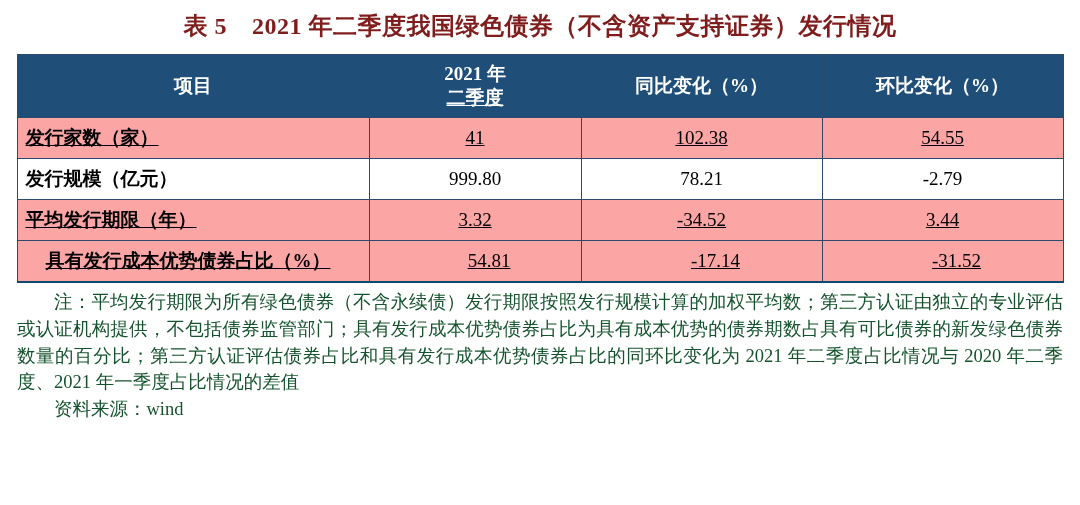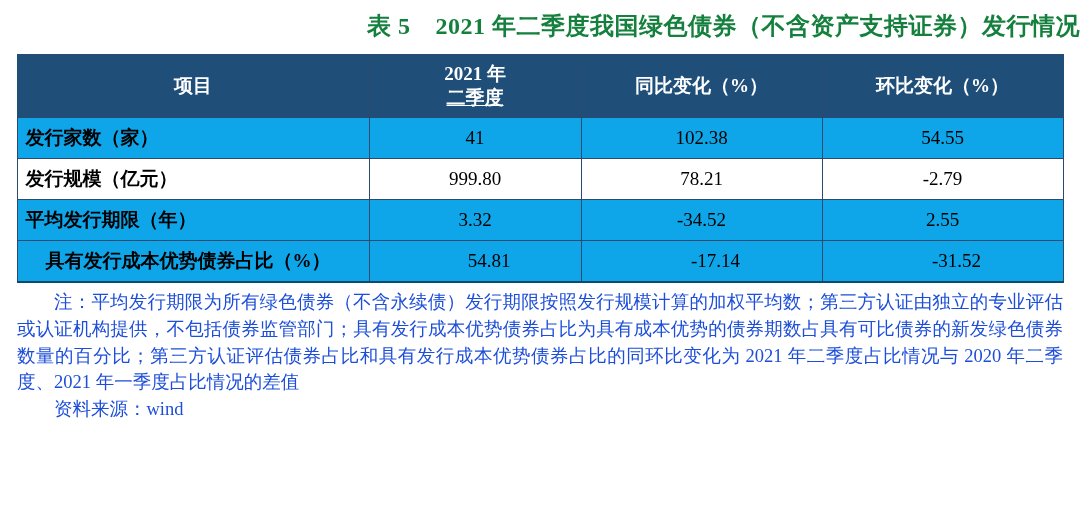--- a/index.html
+++ b/index.html
@@ -14,26 +14,26 @@
     color: #000000;
     overflow: hidden;
   }
   .page {
     position: relative;
     width: 1080px;
     height: 505px;
     box-sizing: border-box;
   }
   .title {
-    text-align: right;
+    text-align: center;
     font-size: 24px;
     font-weight: bold;
     letter-spacing: 0.5px;
     padding: 10px 0 12px 0;
-    color: #15803d;
+    color: #7f1d1d;
   }
   .title .tnum {
     padding: 0 6px;
   }
   table.main {
     border-collapse: collapse;
     width: 1046px;
     margin: 0 auto;
     table-layout: fixed;
   }
@@ -60,21 +60,22 @@
   thead th .l2 { display: block; text-decoration: underline; }
   tbody td {
     font-size: 19px;
     height: 40px;
     border-left: 1px solid #1f4e79;
     border-right: 1px solid #1f4e79;
     border-top: 1px solid #9bb4cd;
     border-bottom: 1px solid #9bb4cd;
   }
   tbody tr.alt td {
-    background: #0ea5e9;
+    background: #fca5a5;
+    text-decoration: underline;
   }
   tbody tr:last-child td {
     border-bottom: 2px solid #0c4a6e;
     padding-left: 28px;
   }
   tbody td.label {
     text-align: left;
     padding-left: 8px;
     font-weight: bold;
     font-size: 19px;
@@ -82,21 +83,21 @@
   col.c1 { width: 352px; }
   col.c2 { width: 212px; }
   col.c3 { width: 241px; }
   col.c4 { width: 241px; }
   .notes {
     width: 1046px;
     margin: 6px auto 0 auto;
     font-size: 18.5px;
     line-height: 1.45;
     text-align: justify;
-    color: #1d4ed8;
+    color: #14532d;
   }
   .notes p {
     margin: 0;
     padding: 0;
   }
   .notes .indent {
     text-indent: 2em;
   }
   .src {
     text-indent: 2em;
@@ -146,21 +147,21 @@
       <tr>
         <td class="label">发行规模（亿元）</td>
         <td>999.80</td>
         <td>78.21</td>
         <td>-2.79</td>
       </tr>
       <tr class="alt">
         <td class="label">平均发行期限（年）</td>
         <td>3.32</td>
         <td>-34.52</td>
-        <td>2.55</td>
+        <td>3.44</td>
       </tr>
       <tr class="alt">
         <td class="label">具有发行成本优势债券占比（%）</td>
         <td>54.81</td>
         <td>-17.14</td>
         <td>-31.52</td>
       </tr>
     </tbody>
   </table>
 

